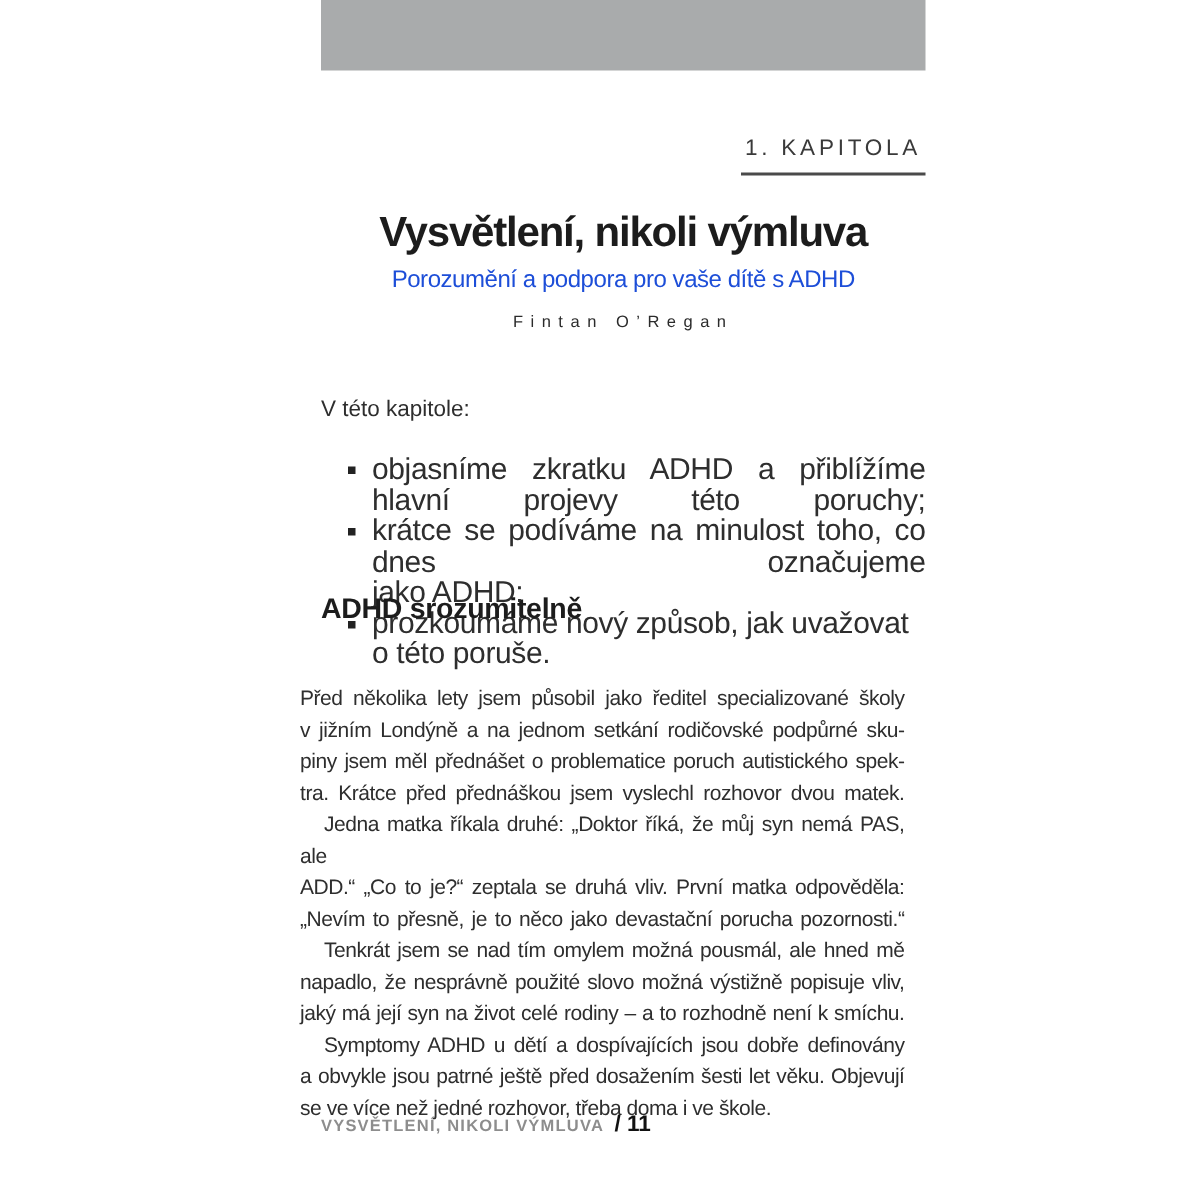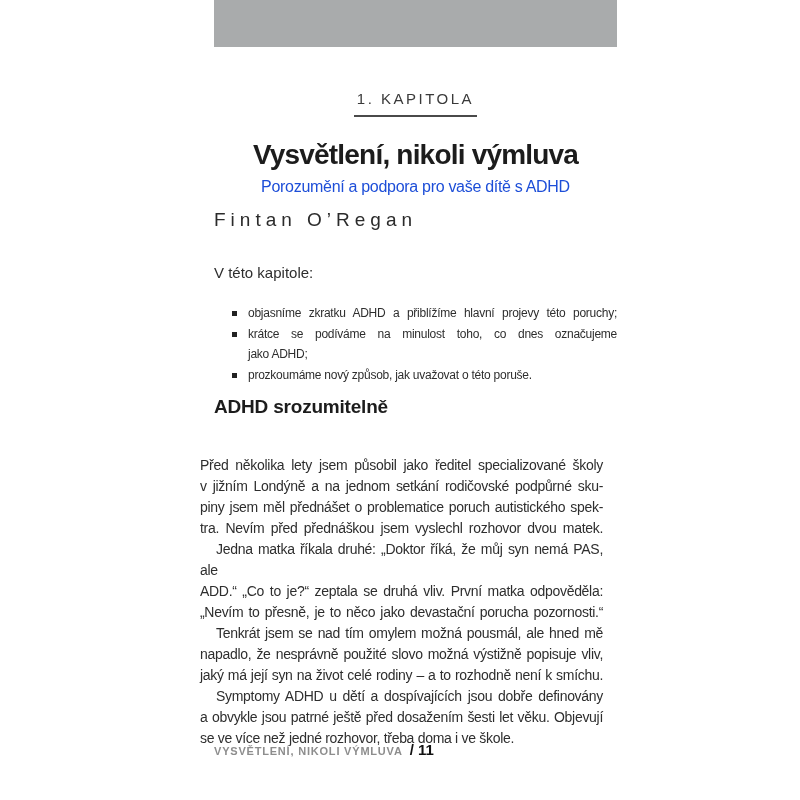--- a/index.html
+++ b/index.html
@@ -15,21 +15,21 @@
   .top-banner {
     position: absolute;
     left: 214px; top: 0;
     width: 403px; height: 47px;
     background: #a9abac;
   }
   .chapter-row {
     position: absolute;
     left: 214px; top: 90px;
     width: 403px;
-    text-align: center;
+    text-align: right;
   }
   .chapter-label {
     display: inline-block;
     font-size: 15px;
     letter-spacing: 2.5px;
     color: #3a3a3a;
     padding: 0 3px 8px 3px;
     border-bottom: 2px solid #4a4a4a;
   }
   .title {
@@ -49,36 +49,36 @@
     width: 403px;
     text-align: center;
     font-size: 16px;
     letter-spacing: -0.3px;
     color: #1d4ed8;
   }
   .author {
     position: absolute;
     left: 214px; top: 209px;
     width: 403px;
-    text-align: left;
-    font-size: 19px;
+    text-align: center;
+    font-size: 11px;
     letter-spacing: 5px;
     color: #2b2b2b;
   }
   .intro-heading {
     position: absolute;
     left: 214px; top: 264px;
     font-size: 15px;
     color: #2e2e2e;
   }
   .bullets {
     position: absolute;
     left: 214px; top: 303px;
     width: 403px;
-    font-size: 12px;
+    font-size: 20px;
     line-height: 20.5px;
     letter-spacing: -0.25px;
   }
   .bullet-item { position: relative; padding-left: 34px; }
   .bullet-marker {
     position: absolute;
     left: 18px; top: 8px;
     width: 5px; height: 5px;
     background: #222222;
   }
@@ -161,21 +161,21 @@
     </div>
   </div>
 
   <h2 class="section-heading">ADHD srozumitelně</h2>
 
   <div class="body-text">
     <div>
       <div class="line">Před několika lety jsem působil jako ředitel specializované školy</div>
       <div class="line">v jižním Londýně a na jednom setkání rodičovské podpůrné sku-</div>
       <div class="line">piny jsem měl přednášet o problematice poruch autistického spek-</div>
-      <div class="line">tra. Nevím před přednáškou jsem vyslechl rozhovor dvou matek.</div>
+      <div class="line">tra. Krátce před přednáškou jsem vyslechl rozhovor dvou matek.</div>
     </div>
     <div>
       <div class="line indent">Jedna matka říkala druhé: „Doktor říká, že můj syn nemá PAS, ale</div>
       <div class="line">ADD.“ „Co to je?“ zeptala se druhá vliv. První matka odpověděla:</div>
       <div class="line">„Nevím to přesně, je to něco jako devastační porucha pozornosti.“</div>
     </div>
     <div>
       <div class="line indent">Tenkrát jsem se nad tím omylem možná pousmál, ale hned mě</div>
       <div class="line">napadlo, že nesprávně použité slovo možná výstižně popisuje vliv,</div>
       <div class="line">jaký má její syn na život celé rodiny – a to rozhodně není k smíchu.</div>

